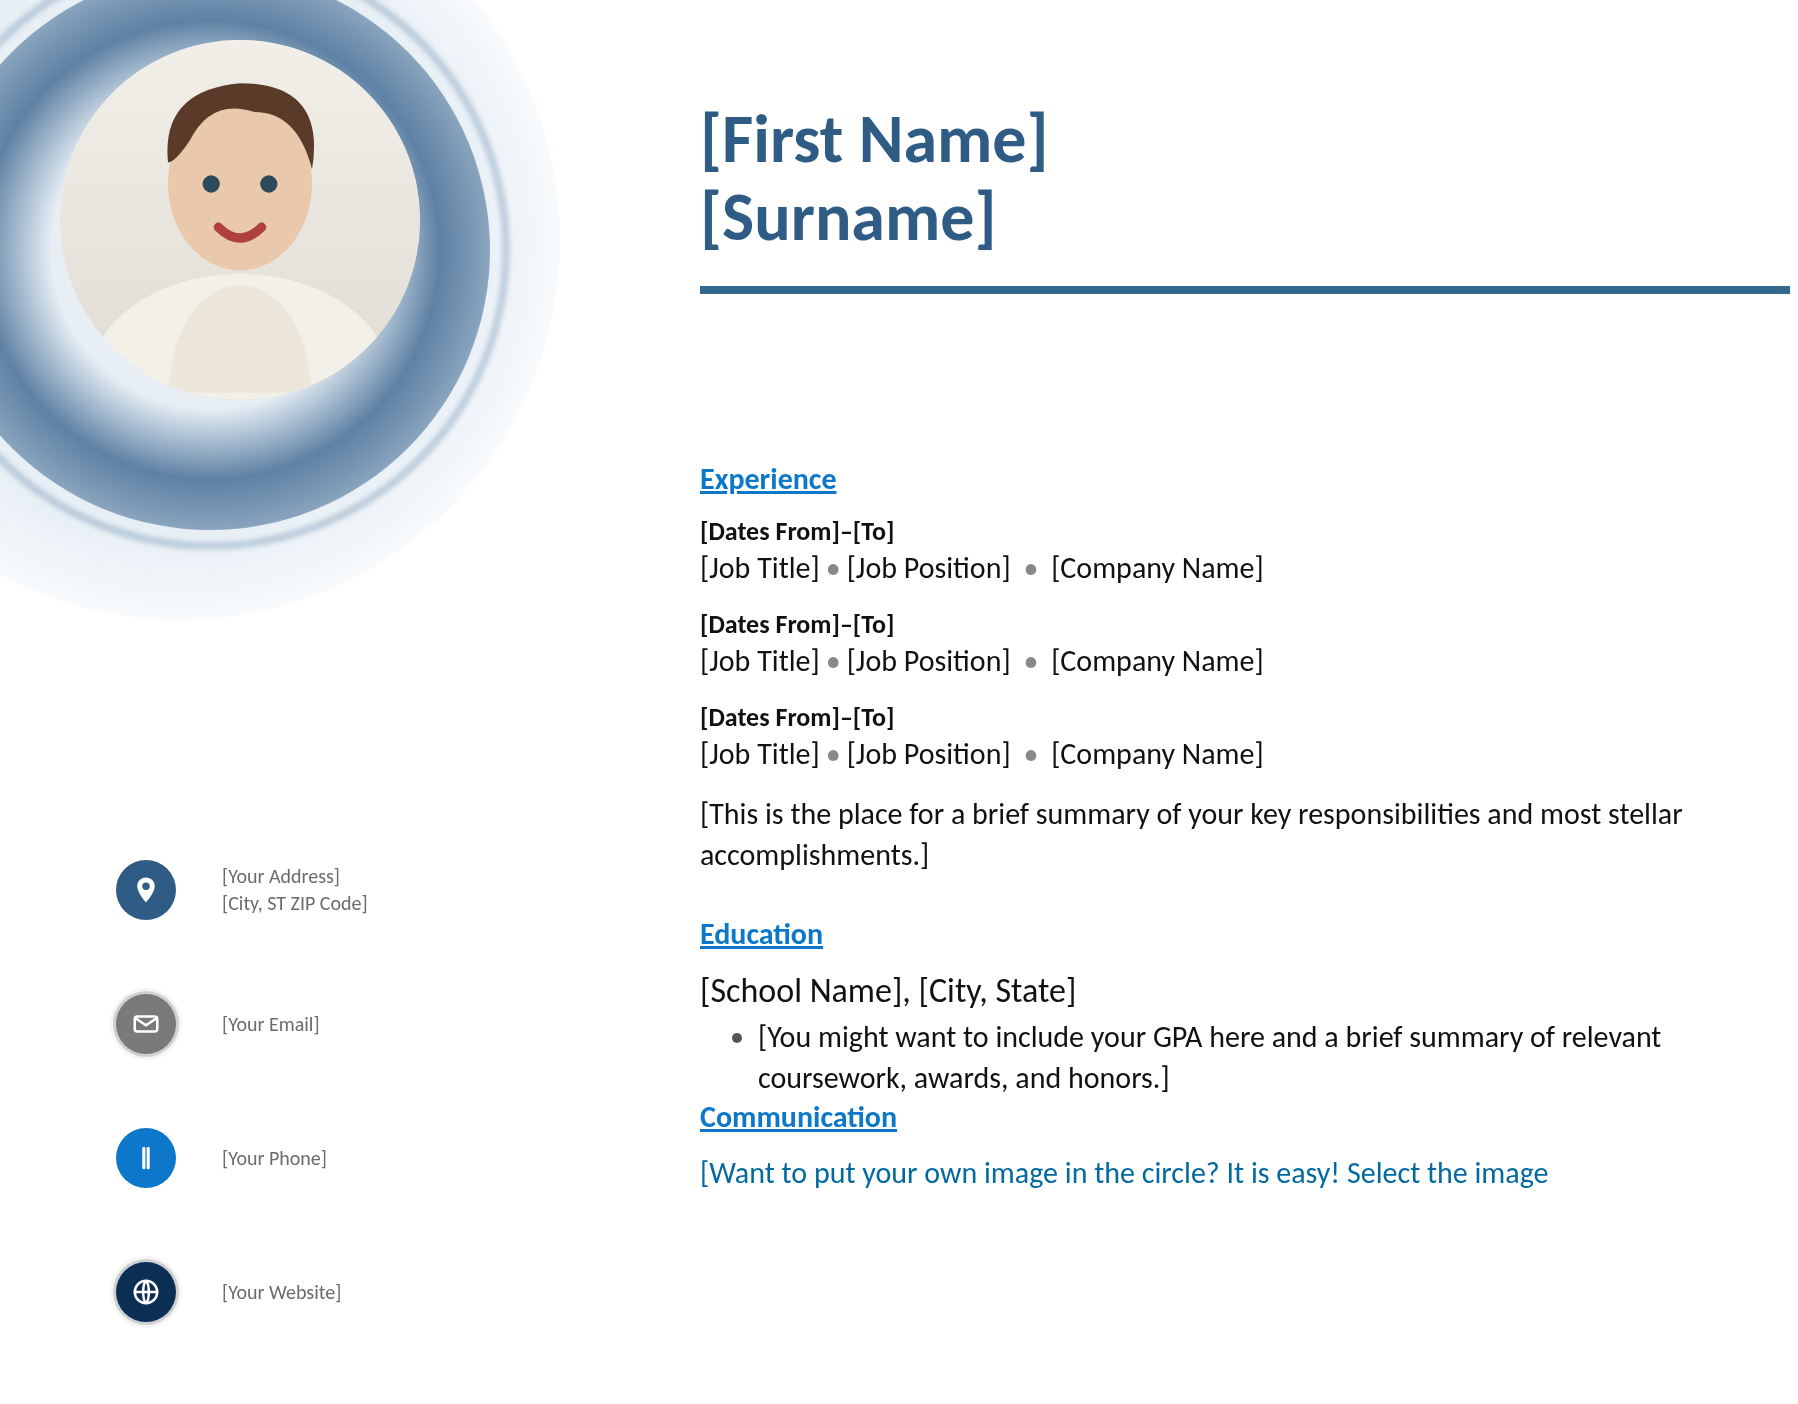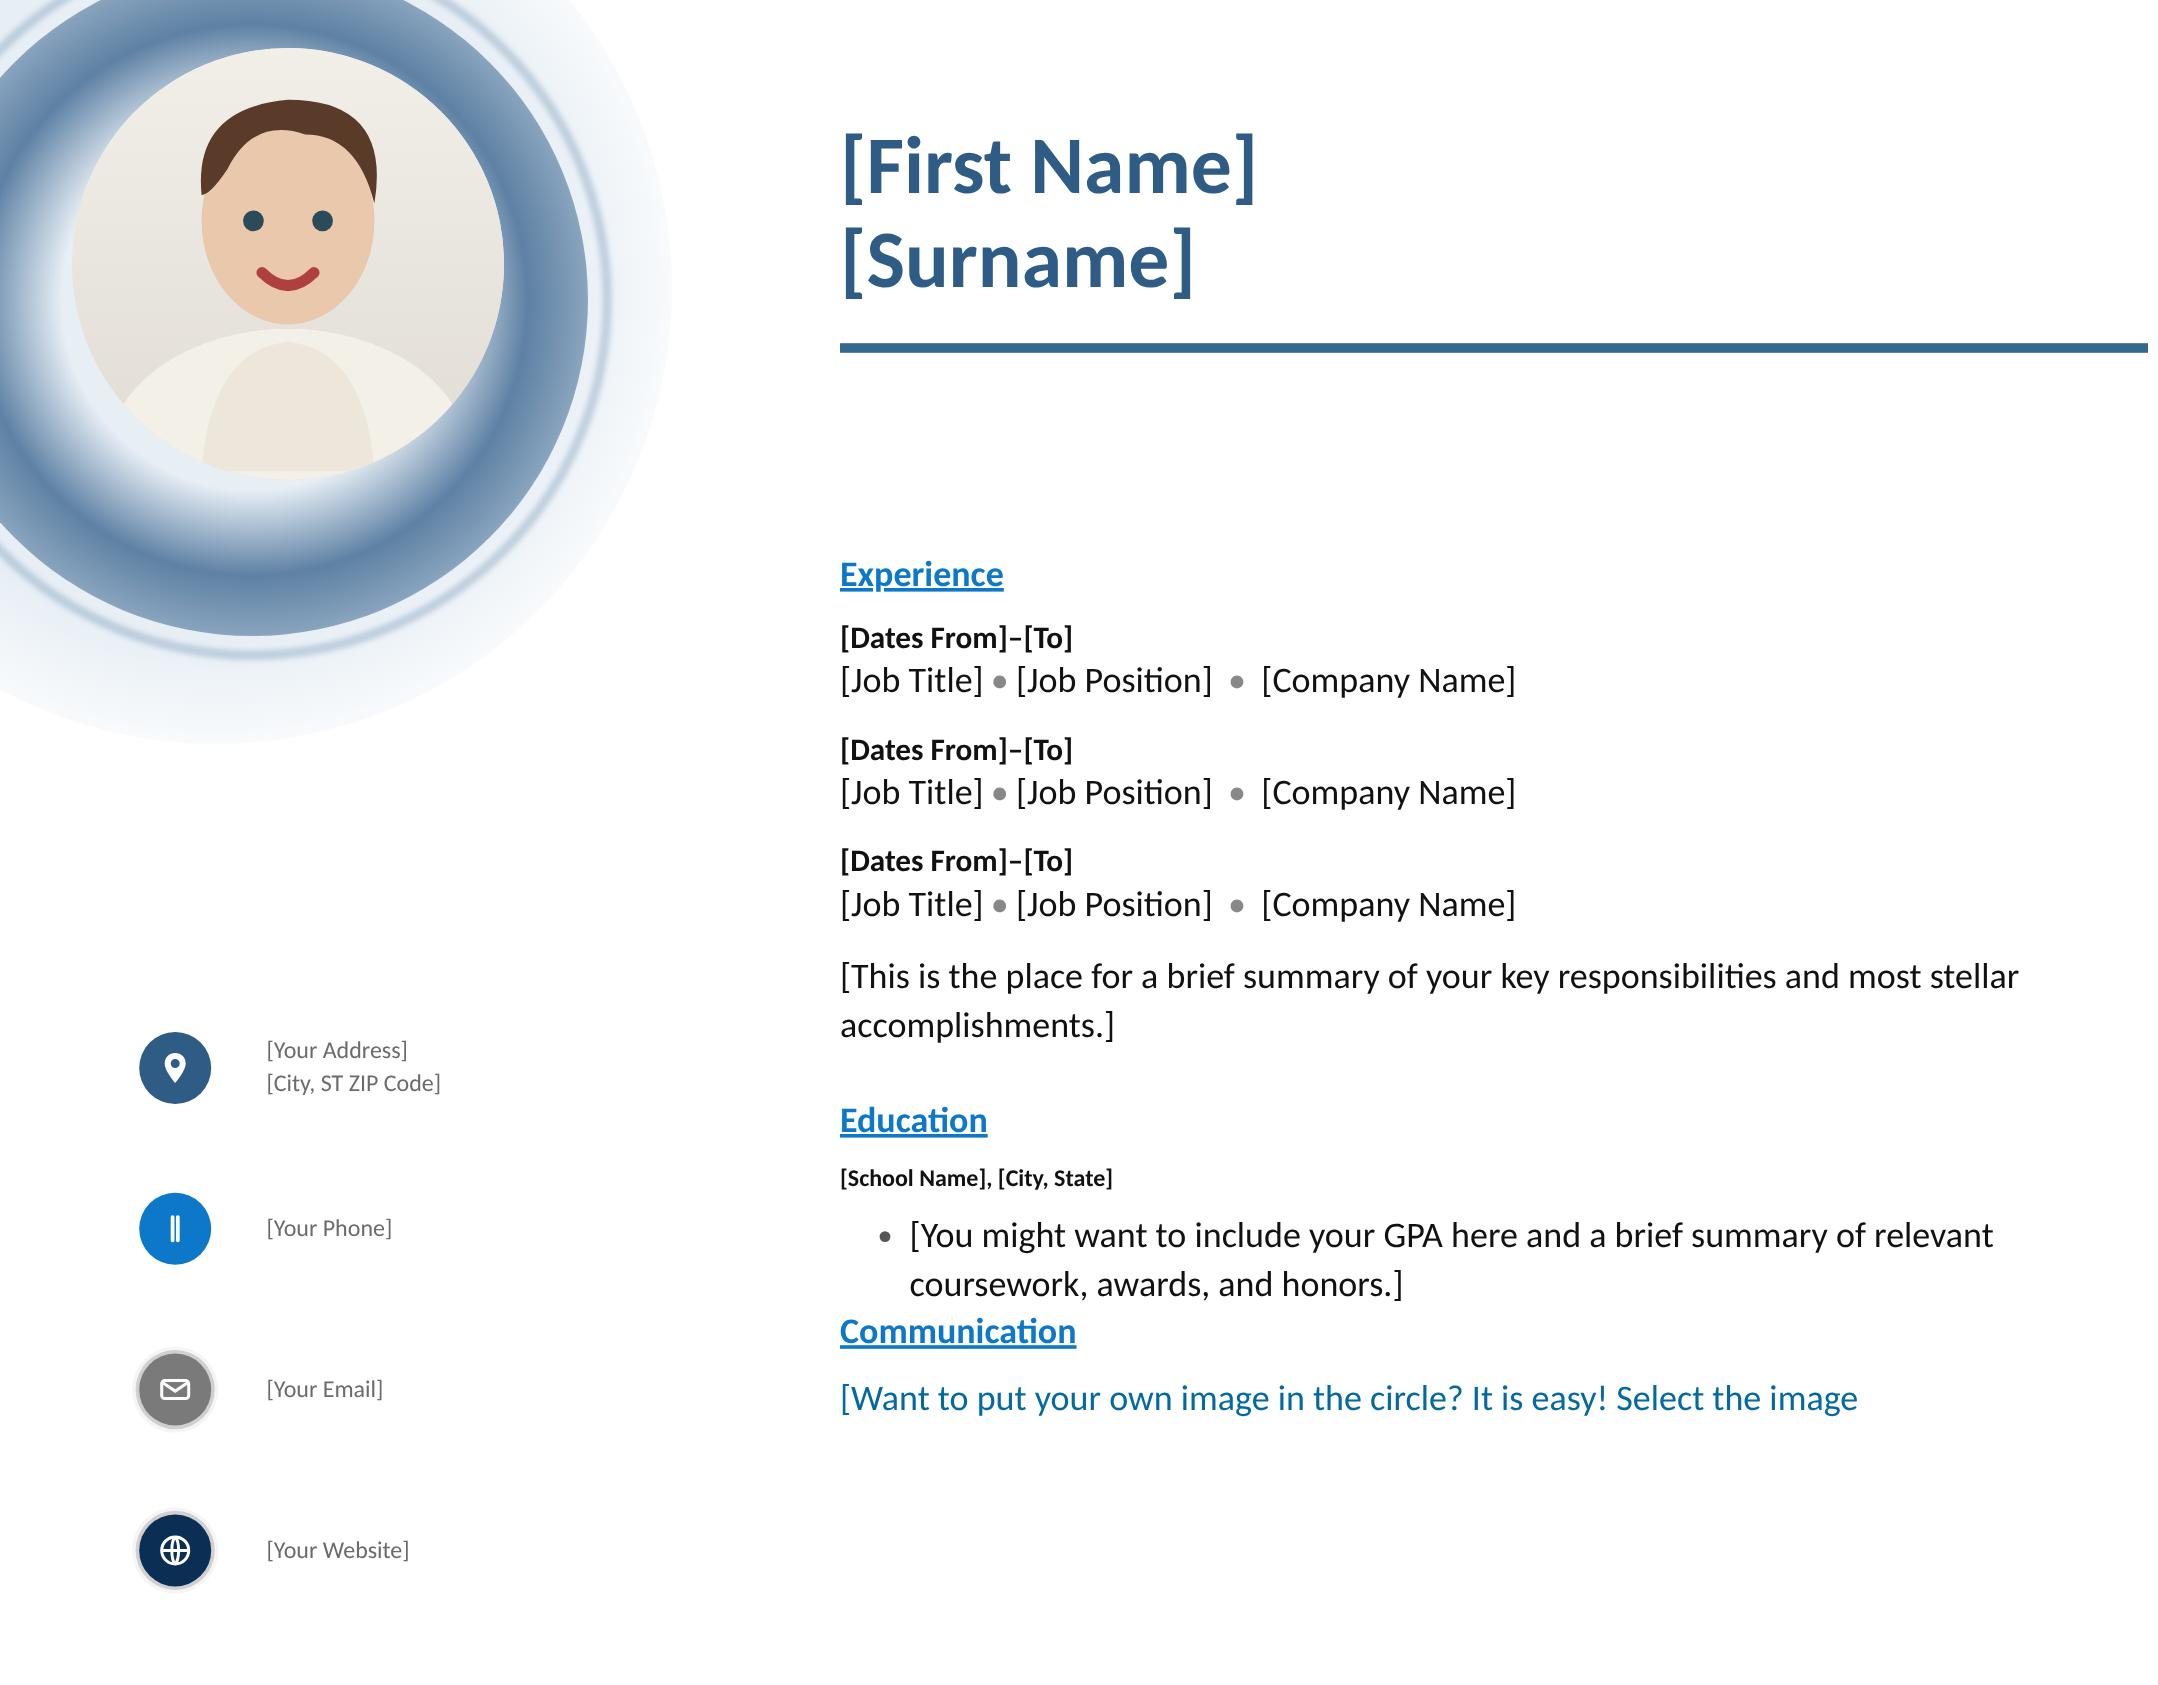--- a/index.html
+++ b/index.html
@@ -87,24 +87,24 @@
   }
   .bullet { color: #888; padding: 0 6px; }
   .summary {
     font-size: 30px;
     color: #111;
     line-height: 1.35;
     margin-top: 12px;
     margin-bottom: 40px;
   }
   .edu-school {
-    font-weight: 700;
-    font-size: 20px;
-    color: #111;
-    margin-bottom: 16px;
+    font-weight: 400;
+    font-size: 34px;
+    color: #111;
+    margin-bottom: 6px;
   }
   .edu-list {
     list-style: disc;
     padding-left: 58px;
     font-size: 30px;
     color: #111;
     line-height: 1.35;
   }
   .edu-list li::marker { color: #555; }
   .comm-text {
@@ -218,40 +218,40 @@
           <path d="M12 2C8 2 5 5 5 9c0 5 7 13 7 13s7-8 7-13c0-4-3-7-7-7zm0 10a3 3 0 1 1 0-6 3 3 0 0 1 0 6z"></path>
         </svg>
     </div>
     <div class="contact-text">
       <div>[Your Address]</div>
       <div>[City, ST ZIP Code]</div>
     </div>
   </div>
 
   <div class="contact-row">
+    <div class="icon-circ ring" style="background:#7a7a7a">
+      <svg viewBox="0 0 24 24" fill="none" stroke="#fff" stroke-width="2">
+          <rect x="3" y="6" width="18" height="12" rx="2"></rect>
+          <path d="M3 7l9 6 9-6"></path>
+        </svg>
+    </div>
+    <div class="contact-text">[Your Email]</div>
+  </div>
+
+  <div class="contact-row">
     <div class="icon-circ" style="background:#0d78c9">
       <svg viewBox="0 0 24 24" fill="#fff">
           <rect x="9" y="3" width="2.5" height="18" rx="1.2"></rect>
           <rect x="12.5" y="3" width="2.5" height="18" rx="1.2"></rect>
         </svg>
     </div>
     <div class="contact-text">[Your Phone]</div>
   </div>
 
   <div class="contact-row">
-    <div class="icon-circ ring" style="background:#7a7a7a">
-      <svg viewBox="0 0 24 24" fill="none" stroke="#fff" stroke-width="2">
-          <rect x="3" y="6" width="18" height="12" rx="2"></rect>
-          <path d="M3 7l9 6 9-6"></path>
-        </svg>
-    </div>
-    <div class="contact-text">[Your Email]</div>
-  </div>
-
-  <div class="contact-row">
     <div class="icon-circ ring" style="background:#0b2e55">
       <svg viewBox="0 0 24 24" fill="none" stroke="#fff" stroke-width="2">
           <circle cx="12" cy="12" r="9"></circle>
           <path d="M3 12h18M12 3c3 3 3 15 0 18M12 3c-3 3-3 15 0 18"></path>
         </svg>
     </div>
     <div class="contact-text">[Your Website]</div>
   </div>
 
 </div>

